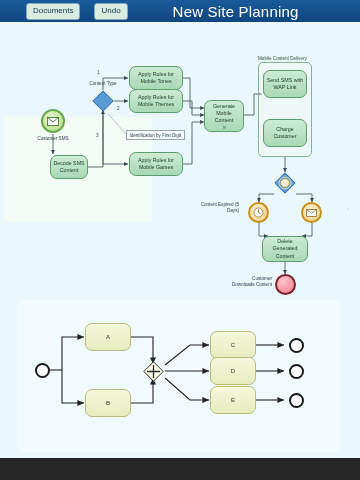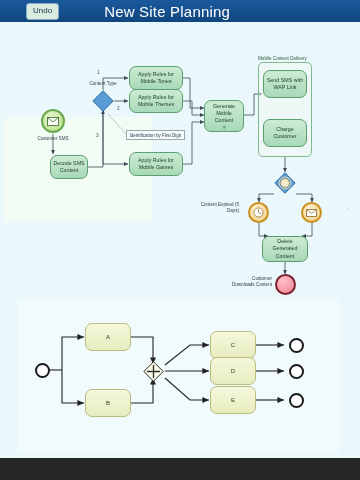--- a/index.html
+++ b/index.html
@@ -19,21 +19,21 @@
     background: linear-gradient(#1a5a9c, #11467f);
     display: flex; align-items: center;
   }
   .tb-btn {
     font-size: 8px; line-height: 1;
     padding: 3px 6px 4px 6px;
     border: 1px solid #7fa8c9;
     border-radius: 3px;
     background: #d9ecdf;
     color: #16324f;
-    margin-left: 6px;
+    margin-left: 14px;
     white-space: nowrap;
   }
   .tb-btn:first-child { margin-left: 26px; }
   .tb-title {
     color: #ffffff; font-size: 15px;
     margin-left: 45px; white-space: nowrap;
     letter-spacing: .2px;
   }
 
   
@@ -140,20 +140,21 @@
     width: 360px; height: 22px;
     background: #262626;
   }
 </style>
 </head>
 <body>
 
 <div id="app">
 
   <div class="toolbar">
+    <div class="tb-btn">Documents</div>
     <div class="tb-btn">Undo</div>
     <div class="tb-title">New Site Planning</div>
   </div>
 
   <div class="canvas">
 
     <div class="pale-pool"></div>
     <div class="pale-pool2"></div>
 
     <svg class="layer">

